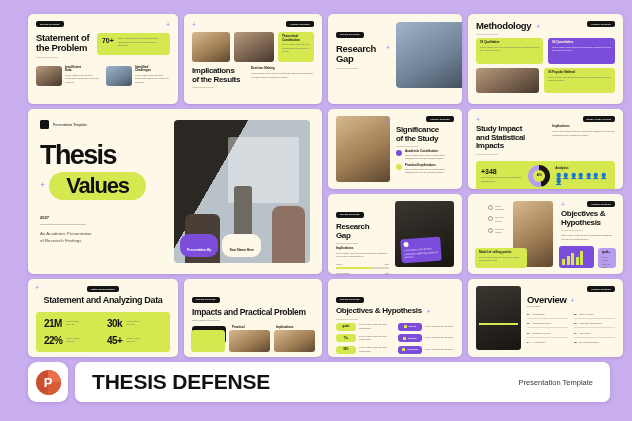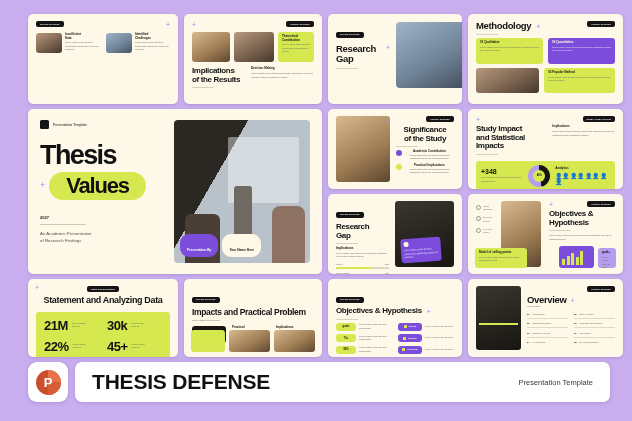--- a/index.html
+++ b/index.html
@@ -35,21 +35,21 @@
   .plus { color:#9b8df0; font-size:7px; line-height:1; font-weight:300; }
   .ph { background:linear-gradient(150deg,#b79a7e,#7c6450 55%,#44382c); border-radius:3px; }
   .ph2 { background:linear-gradient(150deg,#9fb4c9,#6f8296 60%,#45525f); border-radius:3px; }
   .ph3 { background:linear-gradient(160deg,#3a3630,#181612); border-radius:3px; }
   .ph4 { background:linear-gradient(150deg,#d8b98f,#9c7a52 60%,#5b4730); border-radius:3px; }
   .chip { border-radius:3px; }
   .lbl { font-size:3px; font-weight:800; color:#17150f; line-height:1.2; }
   .lbl.w { color:#fdf8e8; }
   .tiny { font-size:2.3px; color:#6d6a63; line-height:1.55; }
   .tiny.w { color:#e8dffb; }
-  .statnum { font-size:13px; font-weight:800; color:#121212; letter-spacing:-.5px; }
+  .statnum { font-size:10px; font-weight:800; color:#121212; letter-spacing:-.5px; }
   .dot { width:6px; height:6px; border-radius:50%; display:inline-block; flex:none; }
 
   
   .footer { position:absolute; left:28px; right:22px; bottom:19px; display:flex; align-items:center; gap:7px; }
   .ppt {
     width:40px; height:40px; background:#fff; border-radius:9px; flex:none;
     display:flex; align-items:center; justify-content:center;
     box-shadow:0 1px 4px rgba(60,30,100,.16);
   }
   .pptmark { width:25px; height:25px; border-radius:50%; background:#c94f2e; position:relative; overflow:hidden; }
@@ -71,20 +71,33 @@
   <div class="grid">
 
     <div class="slide">
       <div class="pad">
         <div style="display:flex;justify-content:space-between;align-items:flex-start;">
           <div class="tagbar">
               <span>Thesis Defense</span>
             </div>
           <div class="plus">+</div>
         </div>
+        <div style="display:flex;gap:6px;margin-top:5px;align-items:flex-start;">
+          <div style="flex:1;">
+            <div class="h-title" style="white-space:pre-line;">Statement of
+the Problem</div>
+            <div class="rule"></div>
+          </div>
+          <div class="lime chip" style="flex:1.15;padding:4px 5px;min-height:22px;">
+            <div style="display:flex;gap:4px;align-items:flex-start;">
+              <div style="font-size:7px;font-weight:800;color:#17150f;">70+</div>
+              <div class="tiny" style="flex:1;">Lorem ipsum dolor sit amet consectetur adipiscing elit sed do eiusmod tempor incididunt.</div>
+            </div>
+          </div>
+        </div>
         <div style="display:flex;gap:6px;margin-top:5px;">
           <div style="flex:1;display:flex;gap:3px;">
             <div class="ph" style="width:26px;height:20px;flex:none;"></div>
             <div style="flex:1;">
               <div class="lbl" style="white-space:pre-line;">Insufficient
 Data</div>
               <div class="tiny" style="margin-top:1px;">Lorem ipsum dolor sit amet consectetur adipiscing elit sed do eiusmod.</div>
             </div>
           </div>
           <div style="flex:1;display:flex;gap:3px;">
@@ -213,21 +226,21 @@
               <span style="font-size:3.2px;color:#17150f;font-weight:700;">Your Name Here</span>
             </div>
           </div>
         </div>
       </div>
     </div>
 
     <div class="slide">
       <div class="pad" style="display:flex;gap:6px;">
         <div class="ph4" style="width:54px;flex:none;"></div>
-        <div style="flex:1;text-align:center;">
+        <div style="flex:1;">
           <div style="display:flex;justify-content:flex-end;">
             <div class="tagbar">
                 <span>Thesis Defense</span>
               </div>
           </div>
           <div class="h-title sm" style="margin-top:4px;white-space:pre-line;">Significance
 of the Study</div>
           <div class="rule"></div>
           <div style="display:flex;gap:3px;margin-top:3px;">
             <div class="dot purple"></div>
@@ -321,21 +334,21 @@
           <div class="ph3" style="position:absolute;inset:0;"></div>
           <div class="purple" style="position:absolute;left:6px;bottom:5px;width:40px;height:24px;border-radius:3px;padding:3px;transform:rotate(-4deg);">
             <div style="width:5px;height:5px;border-radius:50%;background:#fdf8e8;"></div>
             <div class="tiny w" style="margin-top:2px;">Lorem ipsum dolor sit amet consectetur adipiscing elit sed do eiusmod.</div>
           </div>
         </div>
       </div>
     </div>
 
     <div class="slide">
-      <div class="pad" style="display:flex;gap:8px;">
+      <div class="pad" style="display:flex;gap:8px;margin-left:12px;">
         <div style="flex:none;width:17px;display:flex;flex-direction:column;gap:5px;padding-top:4px;">
           <div style="display:flex;gap:2px;align-items:flex-start;">
             <div style="width:5px;height:5px;border:.6px solid #9a958a;border-radius:50%;flex:none;"></div>
             <div class="tiny" style="white-space:pre-line;font-size:2.1px;">Thesis
 Research</div>
           </div>
           <div style="display:flex;gap:2px;align-items:flex-start;">
             <div style="width:5px;height:5px;border:.6px solid #9a958a;border-radius:50%;flex:none;"></div>
             <div class="tiny" style="white-space:pre-line;font-size:2.1px;">Our Goal
 Setting</div>

